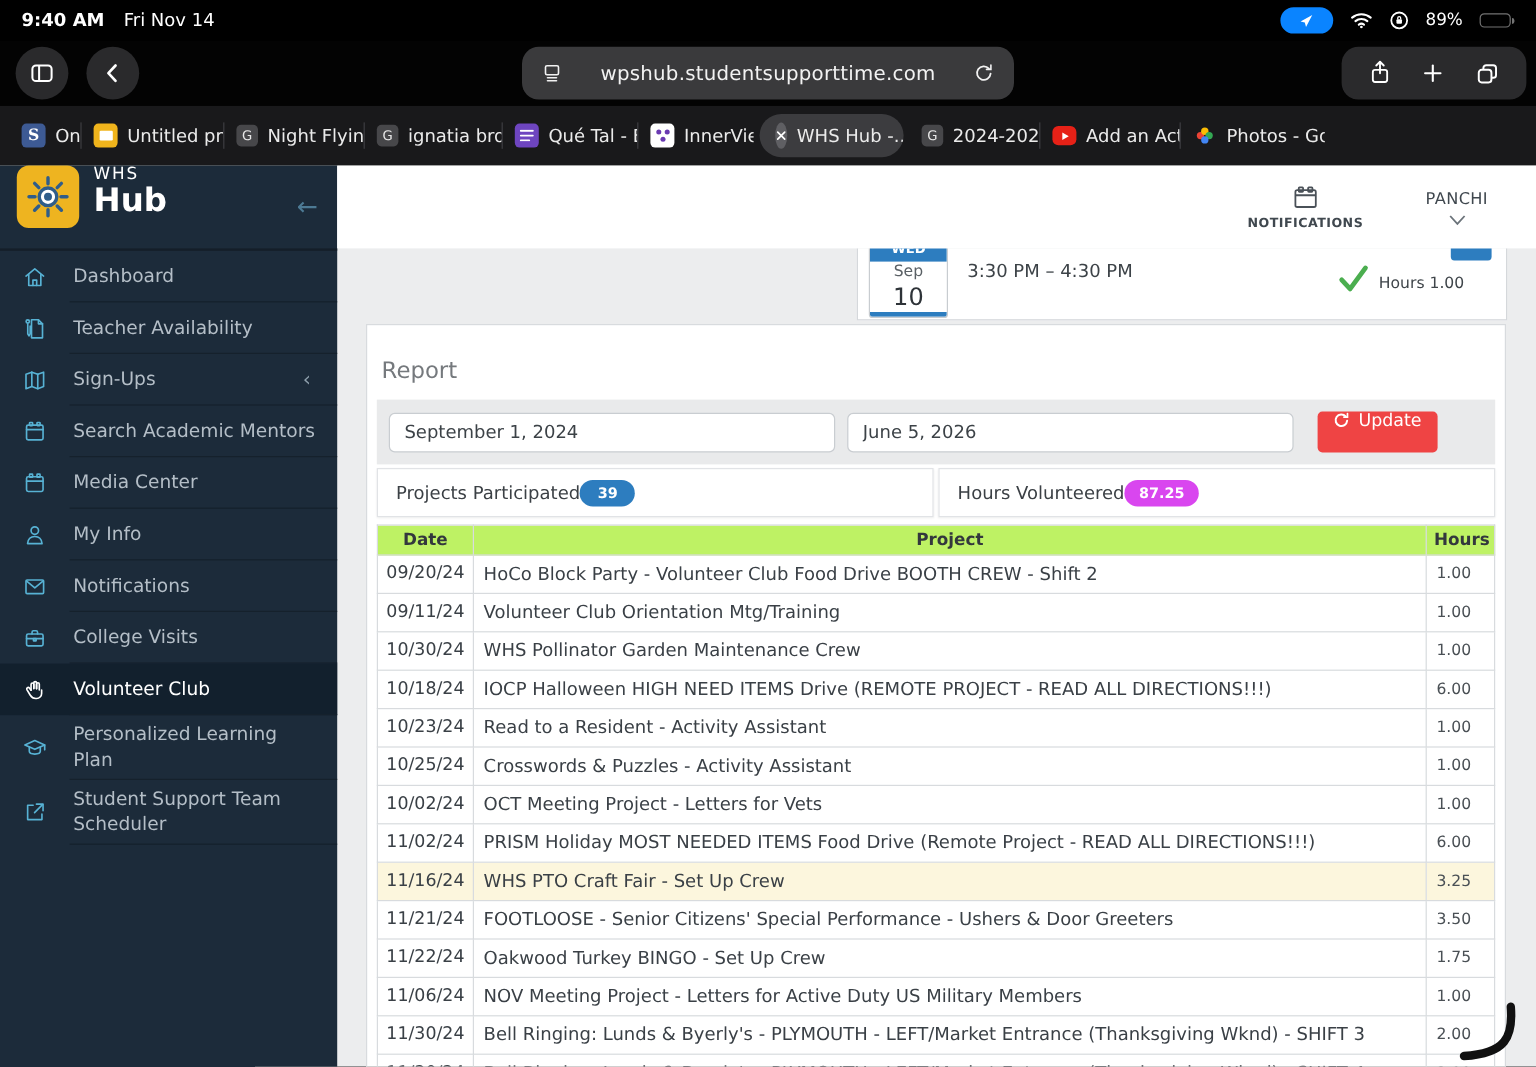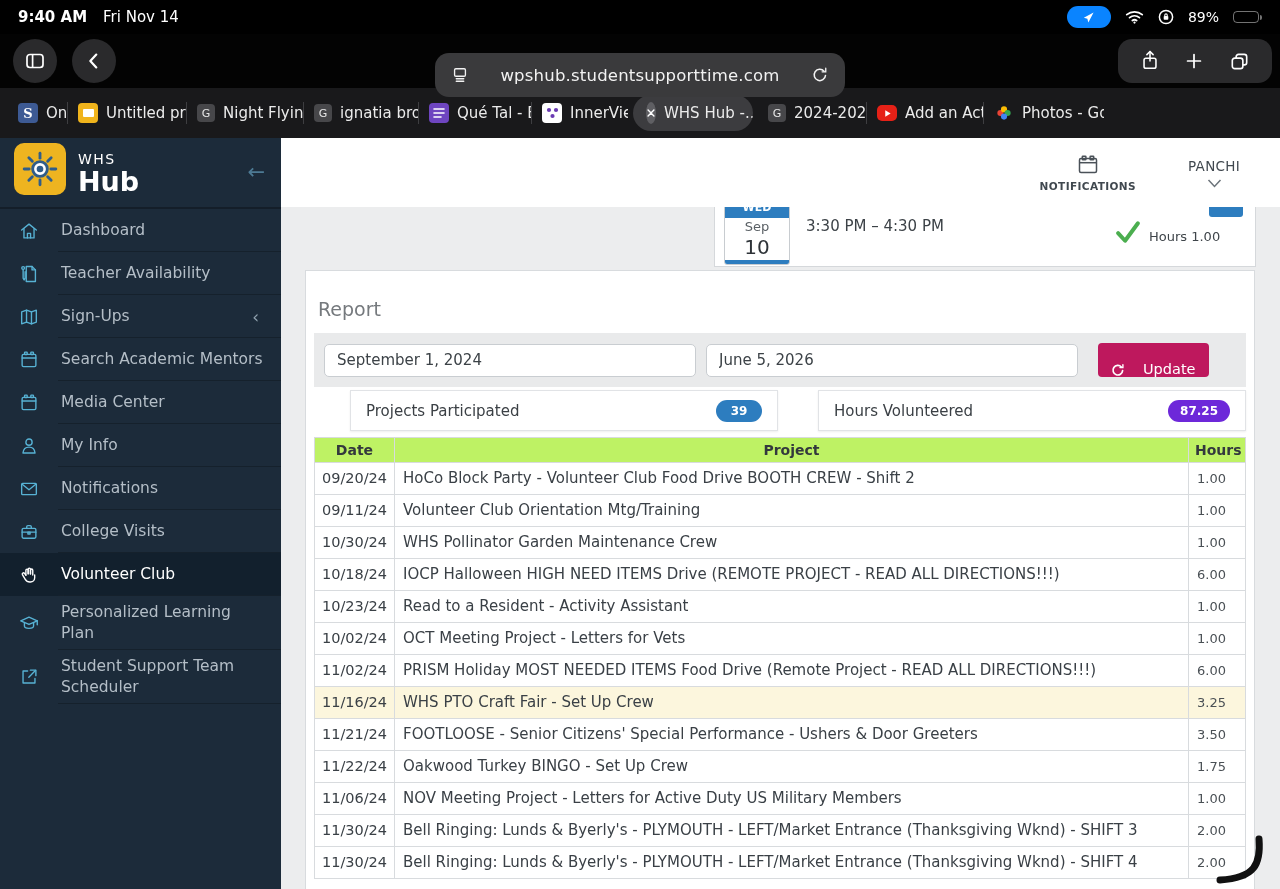--- a/index.html
+++ b/index.html
@@ -20,21 +20,21 @@
   .battery-fill { height:100%; width:88%; background:#fff; border-radius:2px; }
   .battery::after { content:""; position:absolute; right:-4px; top:3.5px; width:2.5px;
                     height:5px; background:rgba(255,255,255,.45); border-radius:0 2px 2px 0; }
 
   
   .toolbar { height:54px; background:#030303; position:relative; }
   .tb-circle { position:absolute; top:5px; width:44px; height:44px; border-radius:50%;
                background:#2a2a2c; display:flex; align-items:center; justify-content:center; }
   .tb-back { left:72px; }
   .tb-side { left:13px; }
-  .url-pill { position:absolute; left:435px; top:19px; width:410px; height:44px;
+  .url-pill { position:absolute; left:435px; top:5px; width:410px; height:44px;
               border-radius:14px; background:#3a3a3c; display:flex; align-items:center;
               padding:0 15px; color:#f2f2f2; }
   .url-text { flex:1; text-align:center; font-size:16.5px; letter-spacing:.2px; }
   .tb-right { position:absolute; right:8px; top:5px; width:154px; height:44px;
               border-radius:14px; background:#2a2a2c; display:flex; align-items:center;
               justify-content:space-around; padding:0 10px; }
 
   
   .tab-bar { height:50px; background:#19191b; display:flex; align-items:center;
              padding:0 4px 0 8px; overflow:hidden; }
@@ -46,22 +46,22 @@
              display:flex; align-items:center; justify-content:center; font-size:11px; }
   .close-circle { width:22px; height:22px; border-radius:50%; background:#5f5f63;
                   display:flex; align-items:center; justify-content:center; }
 
   
   .app { display:flex; height:751px; background:#ecedee; }
 
   
   .sidebar { width:281px; flex:0 0 281px; background:#1c2b3a; color:#b4bec7;
              display:flex; flex-direction:column; }
-  .side-head { height:71px; position:relative; display:flex; align-items:flex-end;
-               padding:12px 14px; border-bottom:2px solid #141e29; }
+  .side-head { height:71px; position:relative; display:flex; align-items:flex-start;
+               padding:0 14px; border-bottom:2px solid #141e29; }
   .logo-sq { width:52px; height:52px; border-radius:10px; background:#eeb420;
              display:flex; align-items:center; justify-content:center; margin-right:12px; }
   .brand { color:#fff; line-height:1; }
   .brand-top { font-size:14px; letter-spacing:1.5px; margin-bottom:2px; }
   .brand-bot { font-size:27px; font-weight:bold; }
   .collapse { position:absolute; right:16px; top:22px; color:#4d7a94; font-size:21px; }
   .menu { list-style:none; }
   .menu li { position:relative; display:flex; align-items:center; min-height:43px;
              padding:6px 18px 6px 18px; font-size:15.5px; cursor:default; }
   .menu li::after { content:""; position:absolute; left:58px; right:0; bottom:0;
@@ -101,26 +101,26 @@
   
   .panel { position:absolute; left:24px; right:25px; top:63px; bottom:-80px;
            background:#fff; border:1px solid #d8dbde; padding:0 8px; }
   .report-title { font-weight:normal; font-size:19px; color:#75797d; margin:27px 4px 13px; }
   .filter-bar { background:#e9eaeb; padding:10px; display:flex; align-items:center; }
   .date-input { width:372px; height:33px; border:1px solid #c9cdd1; border-radius:5px;
                 background:#fff; padding:0 12px; font-size:15px; color:#3c4247;
                 font-family:inherit; }
   .date-input + .date-input { margin-left:10px; }
   .update-btn { margin-left:20px; height:34px; padding:0 13px; border:none; border-radius:4px;
-                background:#be185d; color:#fff; font-size:14.5px; display:flex;
-                align-items:flex-end; gap:18px; font-family:inherit; }
+                background:#ef4444; color:#fff; font-size:14.5px; display:flex;
+                align-items:flex-start; gap:7px; font-family:inherit; }
   .stats-row { display:flex; gap:4px; margin-top:3px; }
   .stat-card { flex:1; background:#fff; border:1px solid #e1e3e6; height:41px;
                box-shadow:0 1px 2px rgba(0,0,0,.07); display:flex; align-items:center;
-               justify-content:space-between; padding:0 15px;margin-left:36px; }
+               padding:0 15px; }
   .stat-label { font-size:15px; color:#3b4045; }
   .stat-pill { min-width:46px; text-align:center; padding:4px 12px; border-radius:13px;
                color:#fff; font-size:12px; font-weight:bold; }
 
   table.report { width:100%; border-collapse:collapse; margin-top:6px; table-layout:fixed; }
   .report th { border:1px solid #d8dbde; background:#bef264; color:#33383d;
                font-size:14px; padding:4px 6px; }
   .report th.c-date { width:80px; }
   .report th.c-hours { width:57px; }
   .report td { border:1px solid #d8dbde; color:#3a4046; font-size:15px;
@@ -476,21 +476,21 @@
           </button>
         </div>
 
         <div class="stats-row">
             <div class="stat-card">
               <span class="stat-label">Projects Participated</span>
               <span class="stat-pill" style="background:#2d7dbf">39</span>
             </div>
             <div class="stat-card">
               <span class="stat-label">Hours Volunteered</span>
-              <span class="stat-pill" style="background:#6d28d9">87.25</span>
+              <span class="stat-pill" style="background:#d946ef">87.25</span>
             </div>
           </div>
 
         <table class="report">
           <thead>
               <tr>
                 <th class="c-date">Date</th>
                 <th class="c-project">Project</th>
                 <th class="c-hours">Hours</th>
               </tr>
@@ -512,20 +512,25 @@
                 <td class="t-hours">1.00</td>
               </tr>
               <tr>
                 <td class="t-date">10/18/24</td>
                 <td class="t-project">IOCP Halloween HIGH NEED ITEMS Drive (REMOTE PROJECT - READ ALL DIRECTIONS!!!)</td>
                 <td class="t-hours">6.00</td>
               </tr>
               <tr>
                 <td class="t-date">10/23/24</td>
                 <td class="t-project">Read to a Resident - Activity Assistant</td>
+                <td class="t-hours">1.00</td>
+              </tr>
+              <tr>
+                <td class="t-date">10/25/24</td>
+                <td class="t-project">Crosswords &amp; Puzzles - Activity Assistant</td>
                 <td class="t-hours">1.00</td>
               </tr>
               <tr>
                 <td class="t-date">10/02/24</td>
                 <td class="t-project">OCT Meeting Project - Letters for Vets</td>
                 <td class="t-hours">1.00</td>
               </tr>
               <tr>
                 <td class="t-date">11/02/24</td>
                 <td class="t-project">PRISM Holiday MOST NEEDED ITEMS Food Drive (Remote Project - READ ALL DIRECTIONS!!!)</td>

